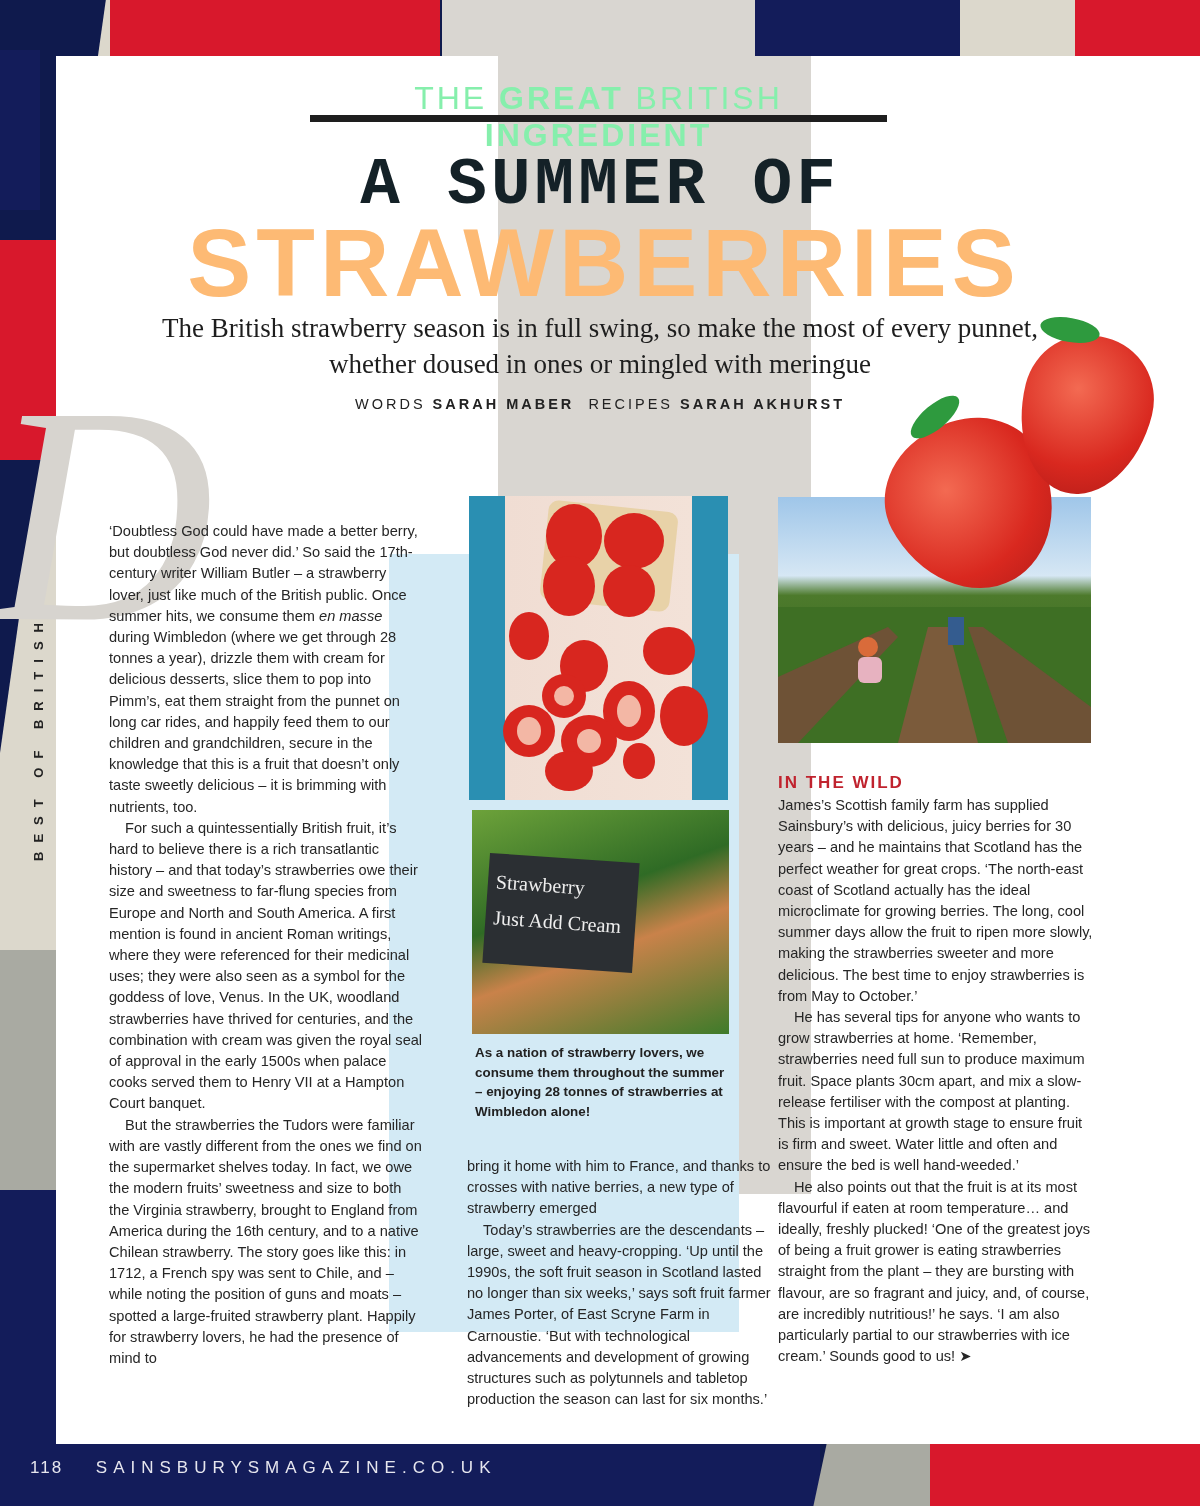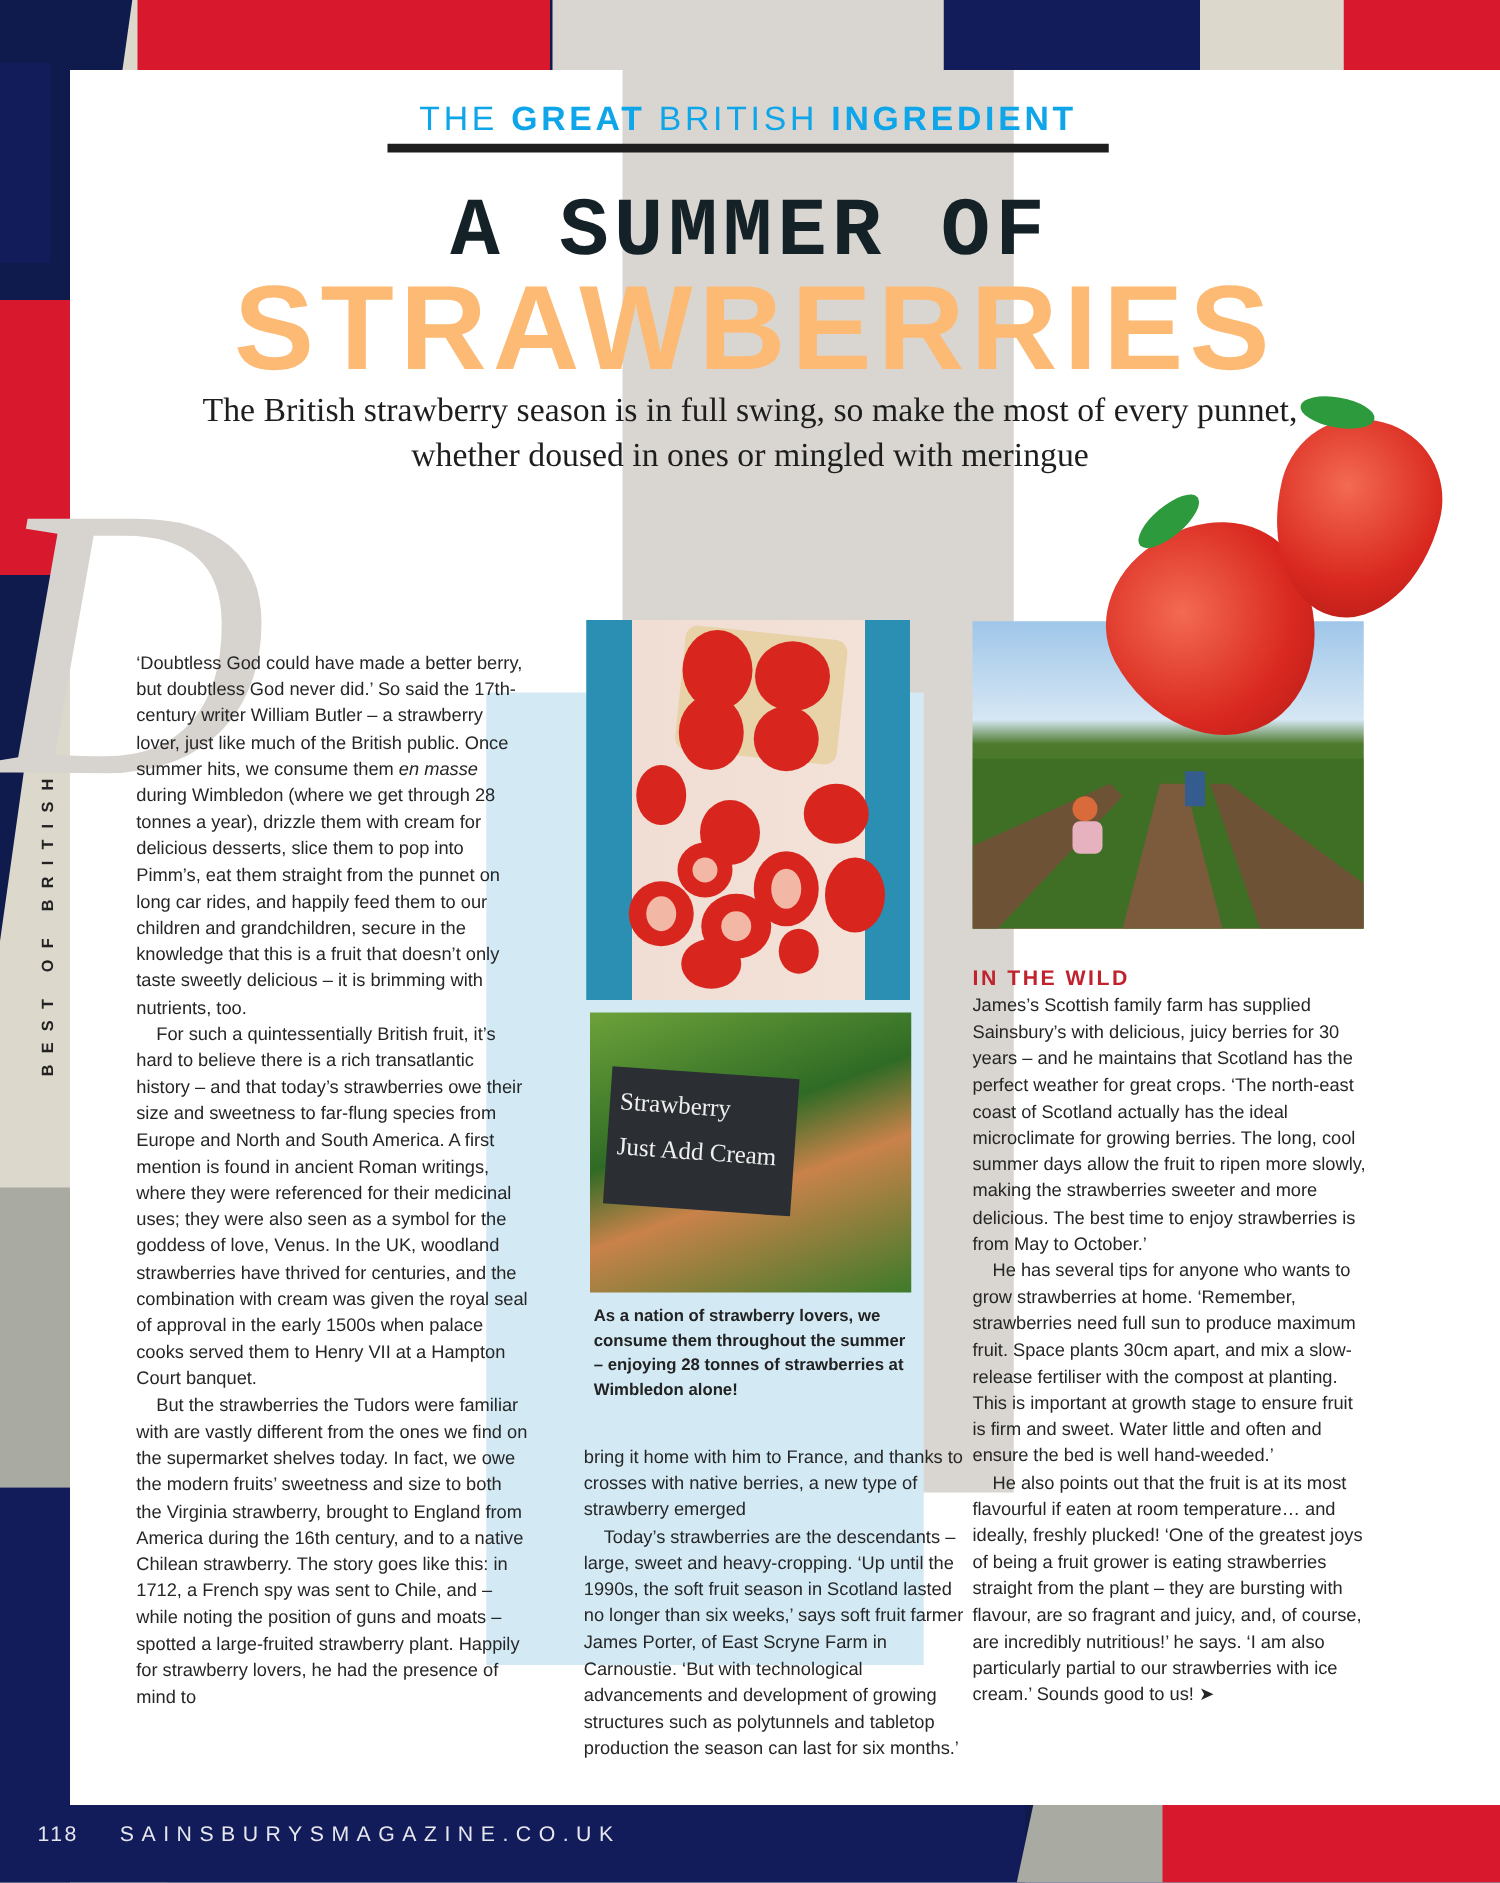--- a/index.html
+++ b/index.html
@@ -17,21 +17,21 @@
   
   .page { position: absolute; left: 56px; top: 56px; width: 1144px; height: 1388px; background: #ffffff; }
 
   
   .grey-strip { position: absolute; left: 442px; top: 0; width: 313px; height: 1138px; background: #d9d6d1; }
   .grey-strip-top { position: absolute; left: 442px; top: 0; width: 313px; height: 56px; background: #d9d6d1; z-index: 1; }
 
   
   .blue-panel { position: absolute; left: 333px; top: 498px; width: 350px; height: 778px; background: #d3eaf5; }
 
-  .kicker { position: absolute; left: 310px; top: 80px; width: 577px; text-align: center; font-size: 27px; letter-spacing: 3px; color: #0ea5e9; z-index: 2; }
+  .kicker { position: absolute; left: 310px; top: 80px; width: 577px; text-align: center; font-size: 32px; letter-spacing: 3px; color: #86efac; z-index: 2; }
   .kicker b { font-weight: 700; }
   .kicker-rule { position: absolute; left: 310px; top: 115px; width: 577px; height: 7px; background: #1e1e1e; z-index: 2; }
 
   .title-1 { position: absolute; left: 0; top: 148px; width: 1200px; text-align: center; font-family: Liberation Mono, monospace; font-size: 66px; letter-spacing: 4px; color: #142127; z-index: 2; }
   .title-2 { position: absolute; left: 4px; top: 208px; width: 1200px; text-align: center; font-size: 96px; font-weight: 700; letter-spacing: 5px; color: #fdba74; z-index: 2; }
 
   .standfirst { position: absolute; left: 150px; top: 310px; width: 900px; text-align: center; font-family: "Liberation Serif", serif; font-size: 27px; line-height: 36px; color: #1e1e1e; z-index: 2; }
 
   .credits { position: absolute; left: 300px; top: 393px; width: 600px; text-align: center; font-size: 14.5px; letter-spacing: 3px; line-height: 22px; color: #222; z-index: 2; }
   .credits b { font-weight: 700; }
@@ -95,20 +95,21 @@
 
 <div class="kicker"><span>THE </span><b>GREAT</b><span> BRITISH </span><b>INGREDIENT</b></div>
 <div class="kicker-rule"></div>
 
 <h1 class="title-1">A SUMMER OF</h1>
 <h1 class="title-2">STRAWBERRIES</h1>
 
 <p class="standfirst">The British strawberry season is in full swing, so make the most of every punnet, whether doused in ones or mingled with meringue</p>
 
 <div class="credits">
+  <div><span>WORDS </span><b>SARAH MABER</b><span style="white-space:pre">  RECIPES </span><b>SARAH AKHURST</b></div>
 </div>
 
 <div class="side-label">
     <span>BEST OF BRITISH</span>
   </div>
 
 <div class="col col-1">
   <p><span>‘Doubtless God could have made a better berry, but doubtless God never did.’ So said the 17th-century writer William Butler – a strawberry lover, just like much of the British public. Once summer hits, we consume them </span><em>en masse</em><span> during Wimbledon (where we get through 28 tonnes a year), drizzle them with cream for delicious desserts, slice them to pop into Pimm’s, eat them straight from the punnet on long car rides, and happily feed them to our children and grandchildren, secure in the knowledge that this is a fruit that doesn’t only taste sweetly delicious – it is brimming with nutrients, too.</span></p>
   <p>For such a quintessentially British fruit, it’s hard to believe there is a rich transatlantic history – and that today’s strawberries owe their size and sweetness to far-flung species from Europe and North and South America. A first mention is found in ancient Roman writings, where they were referenced for their medicinal uses; they were also seen as a symbol for the goddess of love, Venus. In the UK, woodland strawberries have thrived for centuries, and the combination with cream was given the royal seal of approval in the early 1500s when palace cooks served them to Henry VII at a Hampton Court banquet.</p>
   <p>But the strawberries the Tudors were familiar with are vastly different from the ones we find on the supermarket shelves today. In fact, we owe the modern fruits’ sweetness and size to both the Virginia strawberry, brought to England from America during the 16th century, and to a native Chilean strawberry. The story goes like this: in 1712, a French spy was sent to Chile, and – while noting the position of guns and moats – spotted a large-fruited strawberry plant. Happily for strawberry lovers, he had the presence of mind to</p>

